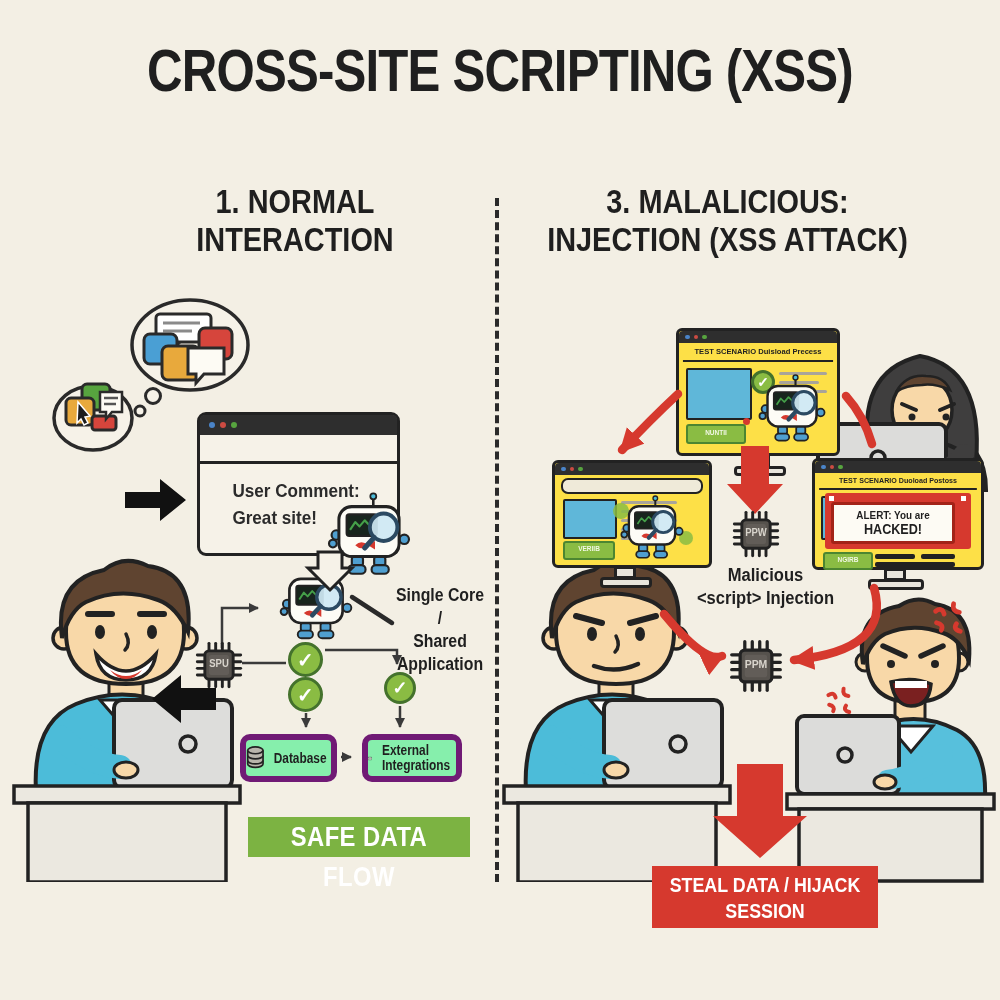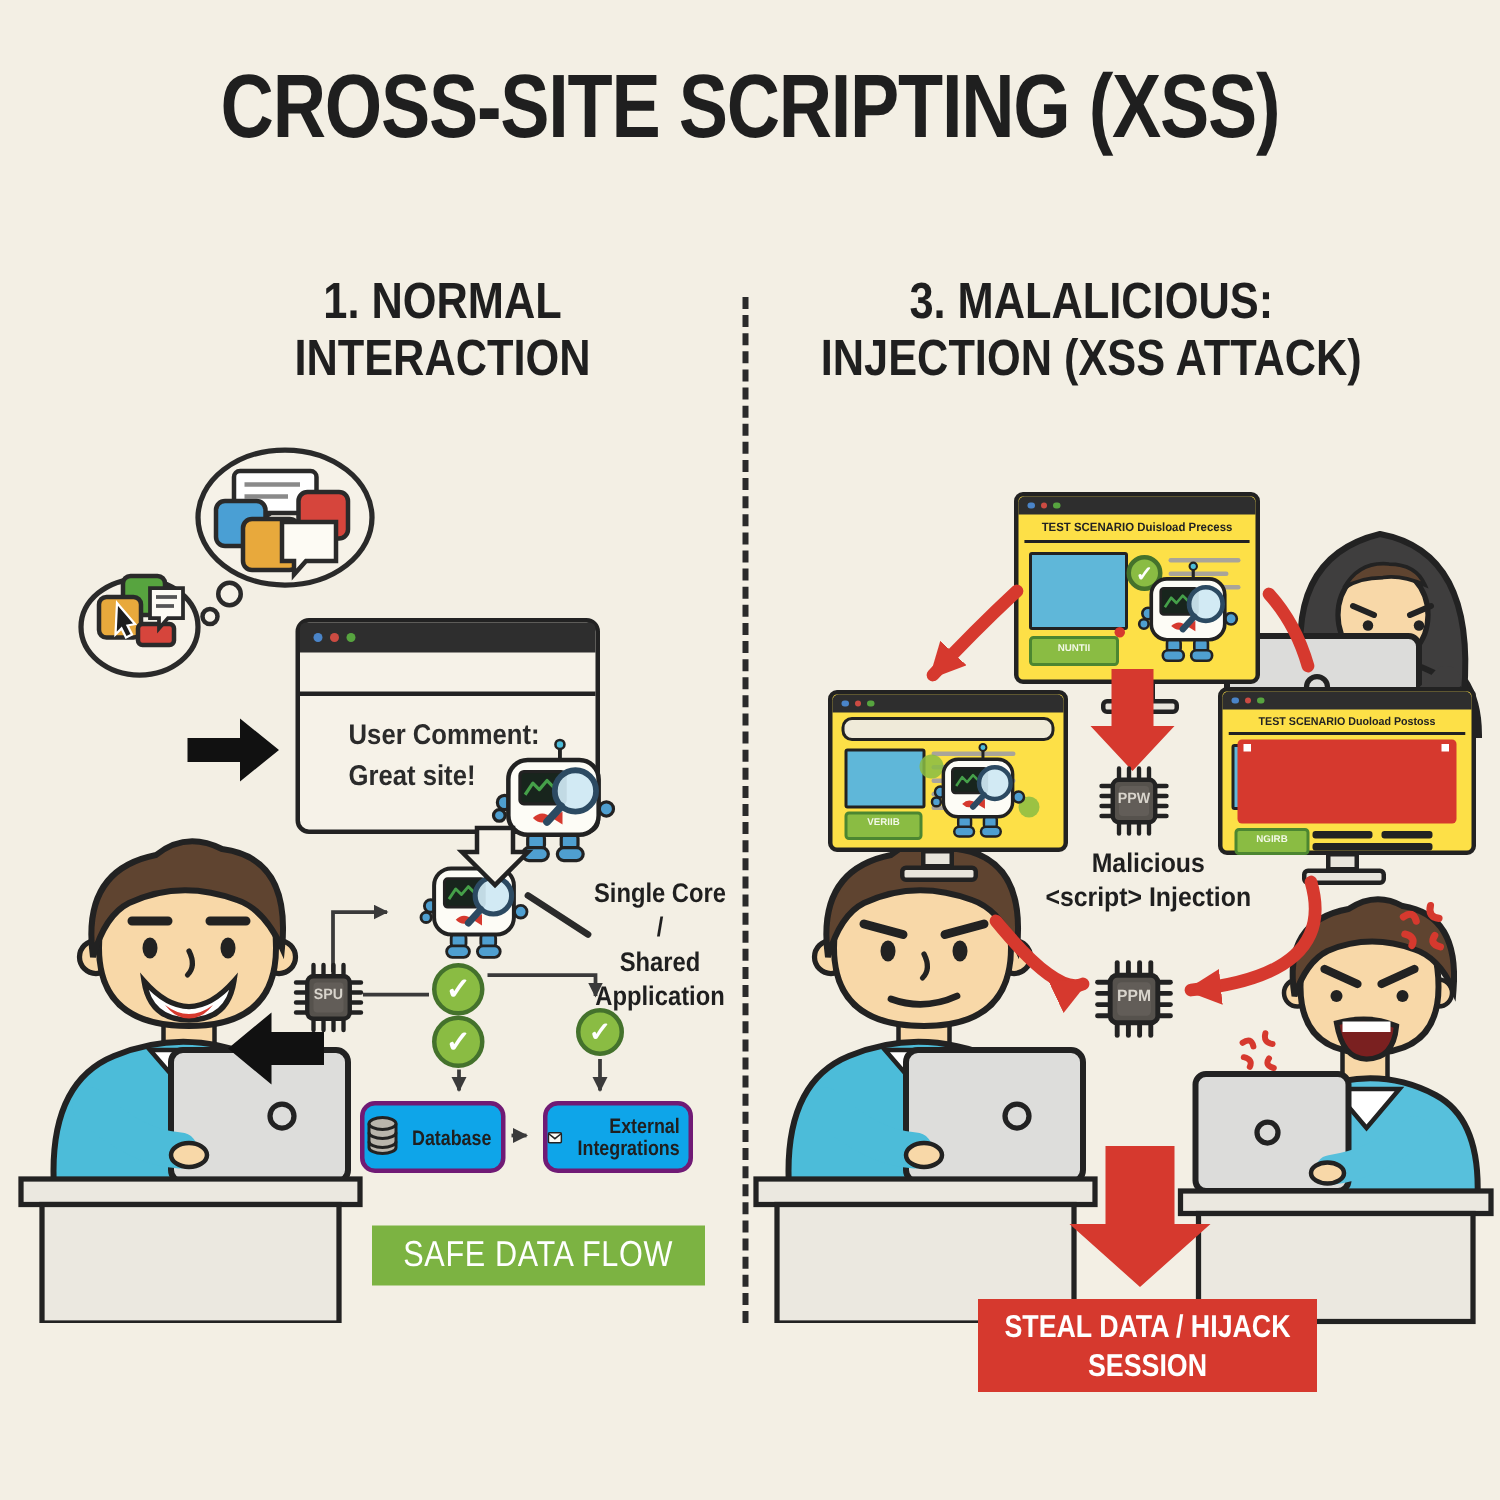--- a/index.html
+++ b/index.html
@@ -20,26 +20,26 @@
             padding-left:9px;gap:5px;}
   .titlebar.small{height:12px;padding-left:6px;gap:4px;}
   .dot{width:6px;height:6px;border-radius:50%;}
   .dot.s{width:4.5px;height:4.5px;}
   .d-blue{background:#4a84c8;} .d-red{background:#cc4b42;} .d-green{background:#57a43f;}
   #browser .toolbar{height:26px;border-bottom:3px solid #222;}
   #browser .comment{padding:13px 0 0 36px;font-size:19px;font-weight:800;line-height:27px;color:#2b2b2b;}
   
   .check{border-radius:50%;background:#8abc43;border:3px solid #44722c;color:#fff;font-weight:800;
          display:flex;align-items:center;justify-content:center;box-sizing:border-box;}
-  .fbox{border:3px solid #701a75;border-radius:10px;background:#0ea5e9;box-sizing:border-box;
-        display:flex;align-items:center;justify-content:center;gap:4px;text-align:right;}
+  .fbox{border:6px solid #701a75;border-radius:10px;background:#86efac;box-sizing:border-box;
+        display:flex;align-items:center;justify-content:center;gap:4px;}
   .fbox .lbl{font-size:14px;font-weight:800;line-height:15px;transform:scaleX(0.85);transform-origin:center;}
   #side-label{font-size:18px;font-weight:800;line-height:23px;transform:scaleX(0.88);transform-origin:center;}
   #banner-safe{left:248px;top:817px;width:222px;height:40px;background:#7cb342;color:#fff;
-               font-size:24px;font-weight:400;line-height:40px;letter-spacing:.5px;}
+               font-size:28px;font-weight:700;line-height:40px;letter-spacing:.5px;}
   #banner-steal{left:652px;top:866px;width:226px;height:62px;background:#d6392e;color:#fff;
                 font-size:21px;font-weight:800;line-height:26px;padding-top:6px;box-sizing:border-box;}
   
   .monitor{border:3.5px solid #222;border-radius:6px;background:#fde047;box-sizing:border-box;}
   .mheader{border-bottom:2.5px solid #222;font-weight:800;color:#222;white-space:nowrap;overflow:hidden;
            text-align:center;transform-origin:center;}
   .mbody{position:relative;}
   .imgblue{position:absolute;background:#5fb7d9;border:2.5px solid #222;border-radius:2px;}
   .gbtn{position:absolute;background:#8abc43;border:2px solid #4c8631;border-radius:3px;color:#f2f8e6;
         font-weight:800;text-align:center;overflow:hidden;}
@@ -303,20 +303,24 @@
       <span class="dot s d-red"></span>
       <span class="dot s d-green"></span>
     </div>
     <div class="mheader" style="height:15px;line-height:15px;font-size:7.5px;transform:scaleX(0.95);">TEST SCENARIO Duoload Postoss</div>
     <div class="mbody" style="height:78px;">
       <div class="imgblue" style="left:6px;top:6px;width:22px;height:40px;"></div>
       <div class="abs" style="left:10px;top:3px;width:146px;height:56px;background:#d6392e;border-radius:3px;">
         <div class="abs" style="left:4px;top:3px;width:5px;height:5px;background:#fff;"></div>
         <div class="abs" style="left:136px;top:3px;width:5px;height:5px;background:#fff;"></div>
       </div>
+      <div id="alertbox">
+        <div class="a1">ALERT: You are</div>
+        <div class="a2">HACKED!</div>
+      </div>
       <div class="gbtn" style="left:8px;top:62px;width:46px;height:14px;font-size:6.5px;line-height:11px;">NGIRB</div>
       <div class="bl" style="left:60px;top:64px;width:40px;"></div>
       <div class="bl" style="left:106px;top:64px;width:34px;"></div>
       <div class="bl" style="left:60px;top:72px;width:80px;"></div>
     </div>
   </div>
   <div class="abs stand-neck" style="left:884px;top:568px;width:22px;height:13px;"></div>
   <div class="abs stand-base" style="left:868px;top:579px;width:56px;height:11px;"></div>
 
   <svg class="abs" style="left:0;top:0;pointer-events:none;" width="1000" height="1000" viewBox="0 0 1000 1000">

